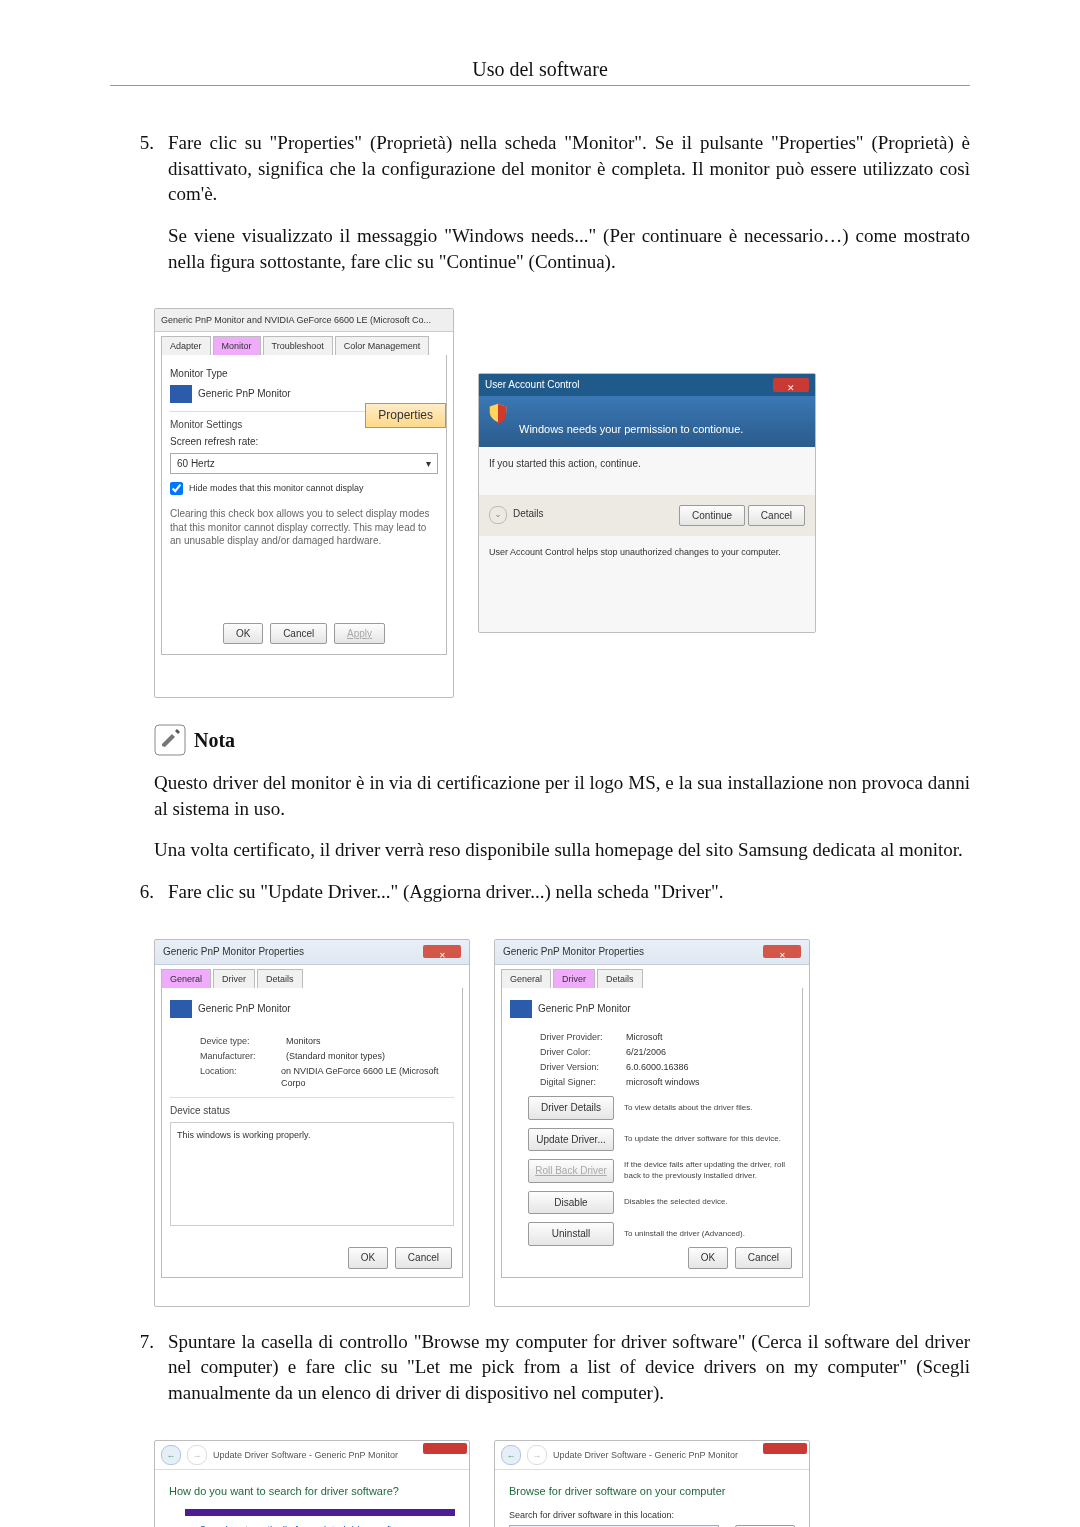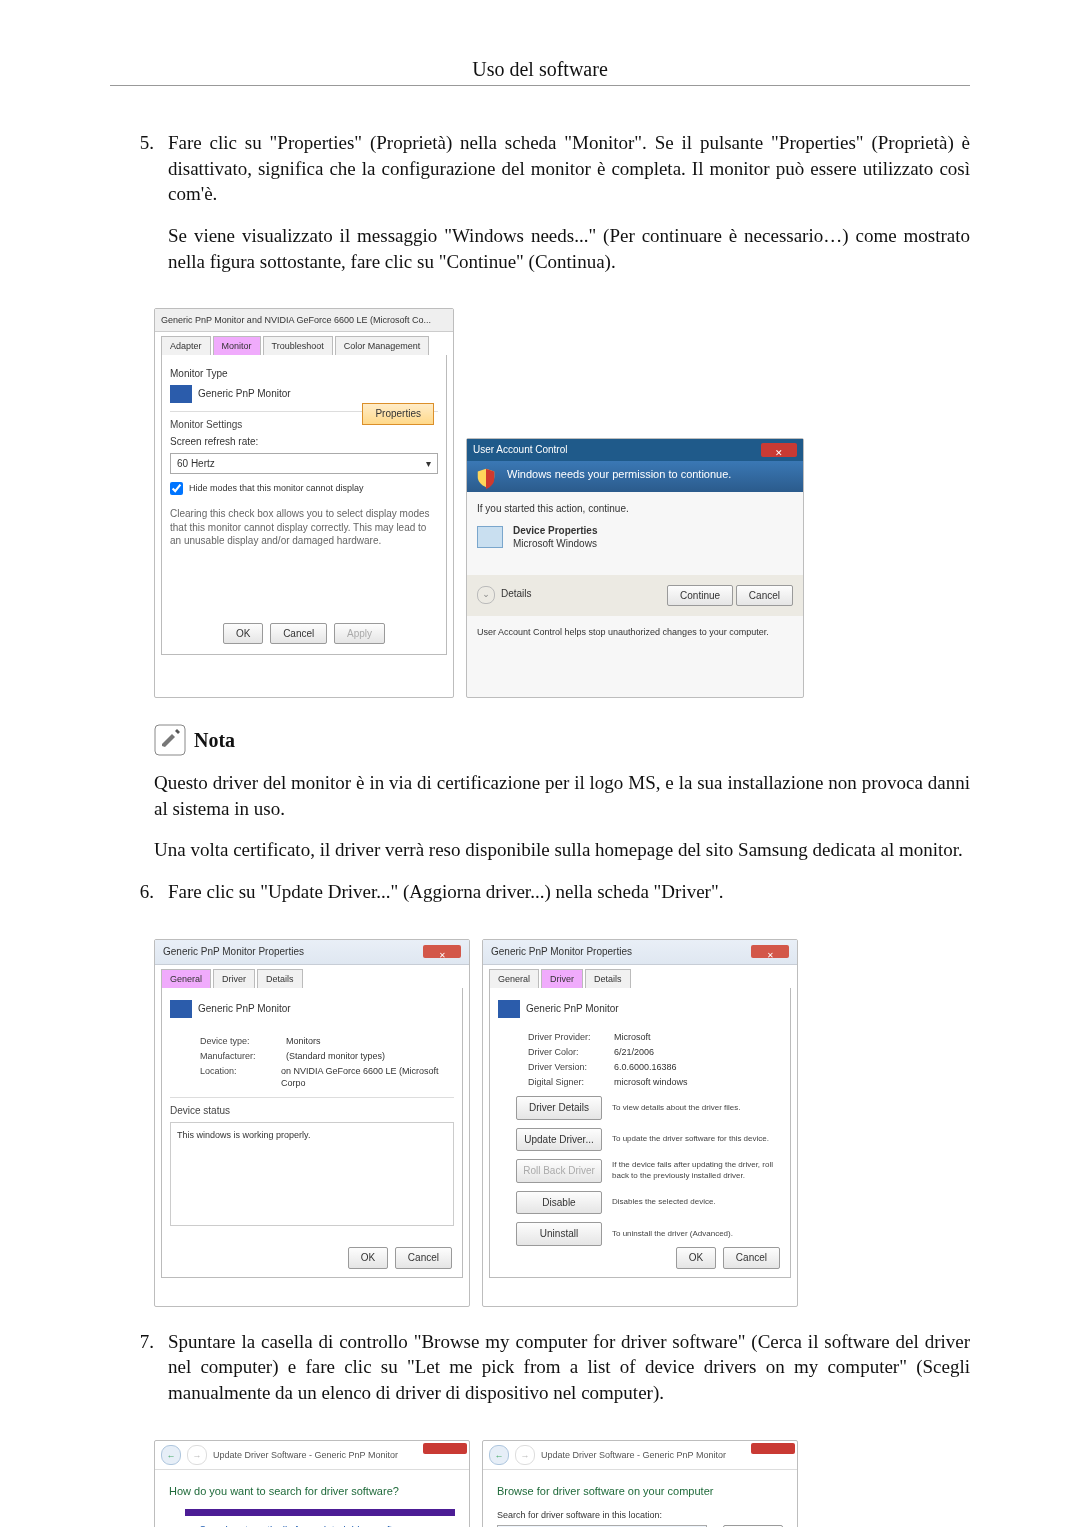--- a/index.html
+++ b/index.html
@@ -10,48 +10,48 @@
   .step{display:flex;margin:0 0 18px 0;}
   .step-num{width:44px;flex:0 0 44px;text-align:right;padding-right:14px;}
   .step-txt{flex:1;text-align:justify;}
   .step-txt p{margin:0 0 16px 0;}
   .indent-block{margin-left:44px;}
   .nota-row{display:flex;align-items:center;gap:8px;margin:26px 0 14px 0;}
   .nota-icon svg{display:block;}
   .nota-label{font-weight:bold;font-size:20px;}
   .nota-text p{margin:0 0 16px 0;text-align:justify;}
 
-  .shot-row{display:flex;gap:12px;align-items:flex-end;margin:8px 0 0 0;}
+  .shot-row{display:flex;gap:24px;align-items:center;margin:8px 0 0 0;}
   .shot{background:#f7f7f7;border:1px solid #bdbdbd;border-radius:2px;font-family:Tahoma,Arial,sans-serif;font-size:10px;color:#333;box-sizing:border-box;position:relative;}
 
   
   .s1l{width:300px;height:390px;background:#fff;}
   .s1l .titlebar{height:22px;line-height:22px;padding:0 6px;background:#efefef;border-bottom:1px solid #ccc;font-size:9px;overflow:hidden;white-space:nowrap;}
   .tabs{display:flex;gap:2px;padding:4px 6px 0 6px;font-size:9px;}
   .tab{padding:3px 8px;border:1px solid #bbb;border-bottom:none;background:#f1f1f1;}
   .tab.active{background:#f0abfc;}
   .panel{margin:0 6px 6px 6px;border:1px solid #bbb;border-top:none;background:#fff;padding:8px;height:300px;box-sizing:border-box;position:relative;}
   .mon-icon{width:22px;height:18px;background:#2b5cab;display:inline-block;vertical-align:middle;margin-right:6px;}
   .mon-line{margin:4px 0;}
   .fieldset-title{font-size:10px;color:#444;margin-top:8px;border-top:1px solid #ddd;padding-top:6px;}
   .select-box{border:1px solid #aaa;padding:3px 6px;margin-top:4px;display:flex;justify-content:space-between;}
   .chk{display:flex;gap:6px;margin-top:8px;font-size:9px;color:#333;}
   .chk input{margin:0;}
   .btn{display:inline-block;border:1px solid #9a9a9a;background:linear-gradient(#fdfdfd,#e5e5e5);padding:3px 12px;font-size:10px;border-radius:2px;}
   .btn-row{position:absolute;bottom:10px;left:0;right:0;text-align:center;}
   .btn-row .btn{margin:0 2px;}
-  .btn-prop{position:absolute;right:12px;top:48px;border:1px solid #db8f2a;background:linear-gradient(#ffecc8,#ffd98a);padding:3px 12px;font-size:10px;}
-  .btn.disabled{color:#aaa;}
+  .btn-prop{position:absolute;right:0;top:48px;border:1px solid #db8f2a;background:linear-gradient(#ffecc8,#ffd98a);padding:3px 12px;font-size:12px;}
+  .btn.disabled{color:#aaa;text-decoration:underline;}
 
   
   .uac{width:338px;height:260px;}
   .uac .uacbar{height:22px;background:#1f5a8a;color:#fff;padding:0 6px;line-height:22px;display:flex;justify-content:space-between;}
   .uac .close{width:36px;height:14px;background:#c93a34;margin-top:4px;border-radius:2px;position:relative;}
   .uac .close:after{content:"✕";color:#fff;font-size:9px;position:absolute;left:14px;top:-1px;}
-  .uac .strip{background:linear-gradient(#3a78b5,#2b5b8c);color:#fff;padding:6px 8px 10px 40px;font-size:11px;position:relative;}
+  .uac .strip{background:linear-gradient(#3a78b5,#2b5b8c);color:#fff;padding:26px 8px 10px 40px;font-size:11px;position:relative;}
   .uac .shield{width:22px;height:22px;position:absolute;left:8px;top:6px;}
   .uac .body2{padding:10px;font-size:10px;color:#333;}
   .uac .dev{display:flex;gap:10px;align-items:center;margin-top:8px;}
   .uac .devicon{width:24px;height:20px;background:#c9dff0;border:1px solid #7aa6cc;}
   .uac .gray{background:#eceae3;padding:10px;margin-top:14px;display:flex;justify-content:space-between;align-items:center;}
   .uac .chev{width:16px;height:16px;border:1px solid #bbb;border-radius:8px;display:inline-block;text-align:center;line-height:14px;color:#888;margin-right:6px;font-size:9px;}
   .uac .foot{font-size:9px;padding:10px;color:#333;}
 
   
   .prop{width:316px;height:368px;background:#fff;}
@@ -145,27 +145,20 @@
             <span class="shield">
               <svg viewBox="0 0 24 24" width="22" height="22">
                   <path fill="#ffd65a" d="M12 2 3 5v6c0 5 4 9 9 11 5-2 9-6 9-11V5z"></path>
                   <path fill="#d03a2e" d="M12 2v22c5-2 9-6 9-11V5z"></path>
                 </svg>
             </span>
             <span>Windows needs your permission to contionue.</span>
           </div>
           <div class="body2">
             <div>If you started this action, continue.</div>
-            <div class="dev">
-              <div class="devicon"></div>
-              <div>
-                <div style="font-weight:bold">Device Properties</div>
-                <div>Microsoft Windows</div>
-              </div>
-            </div>
           </div>
           <div class="gray">
             <div><span class="chev">⌄</span><span>Details</span></div>
             <div>
               <span class="btn">Continue</span>
               <span class="btn">Cancel</span>
             </div>
           </div>
           <div class="foot">User Account Control helps stop unauthorized changes to your computer.</div>
         </div>

